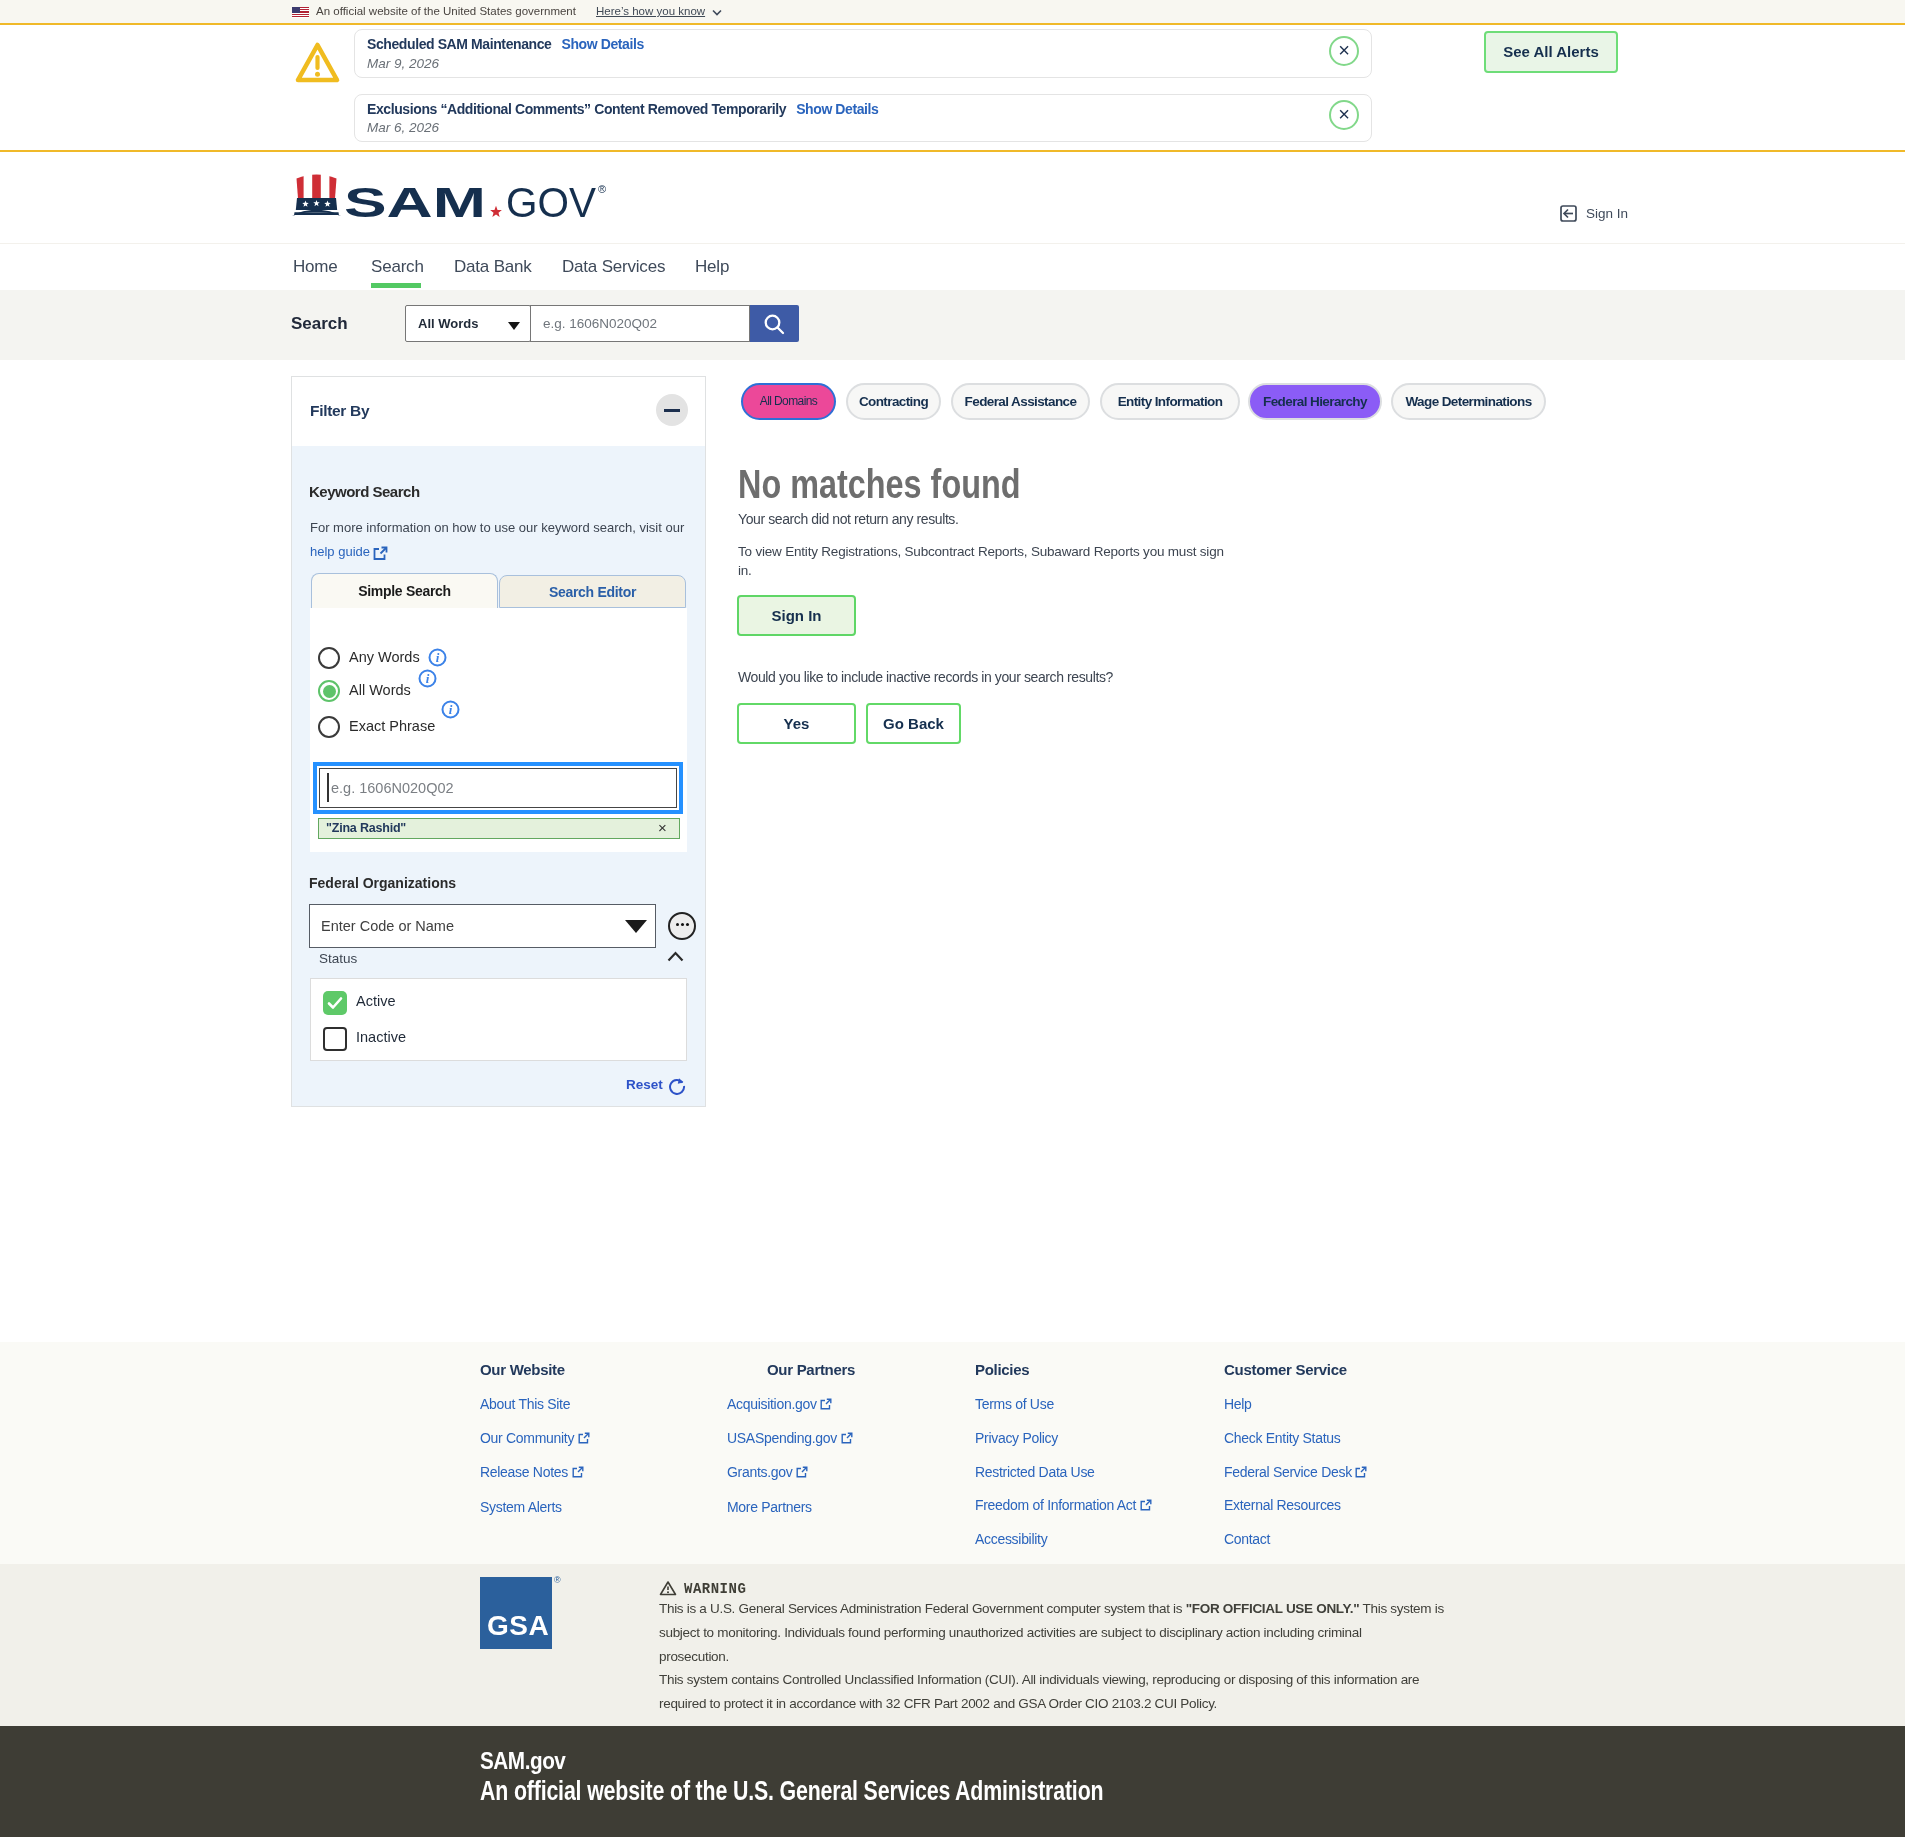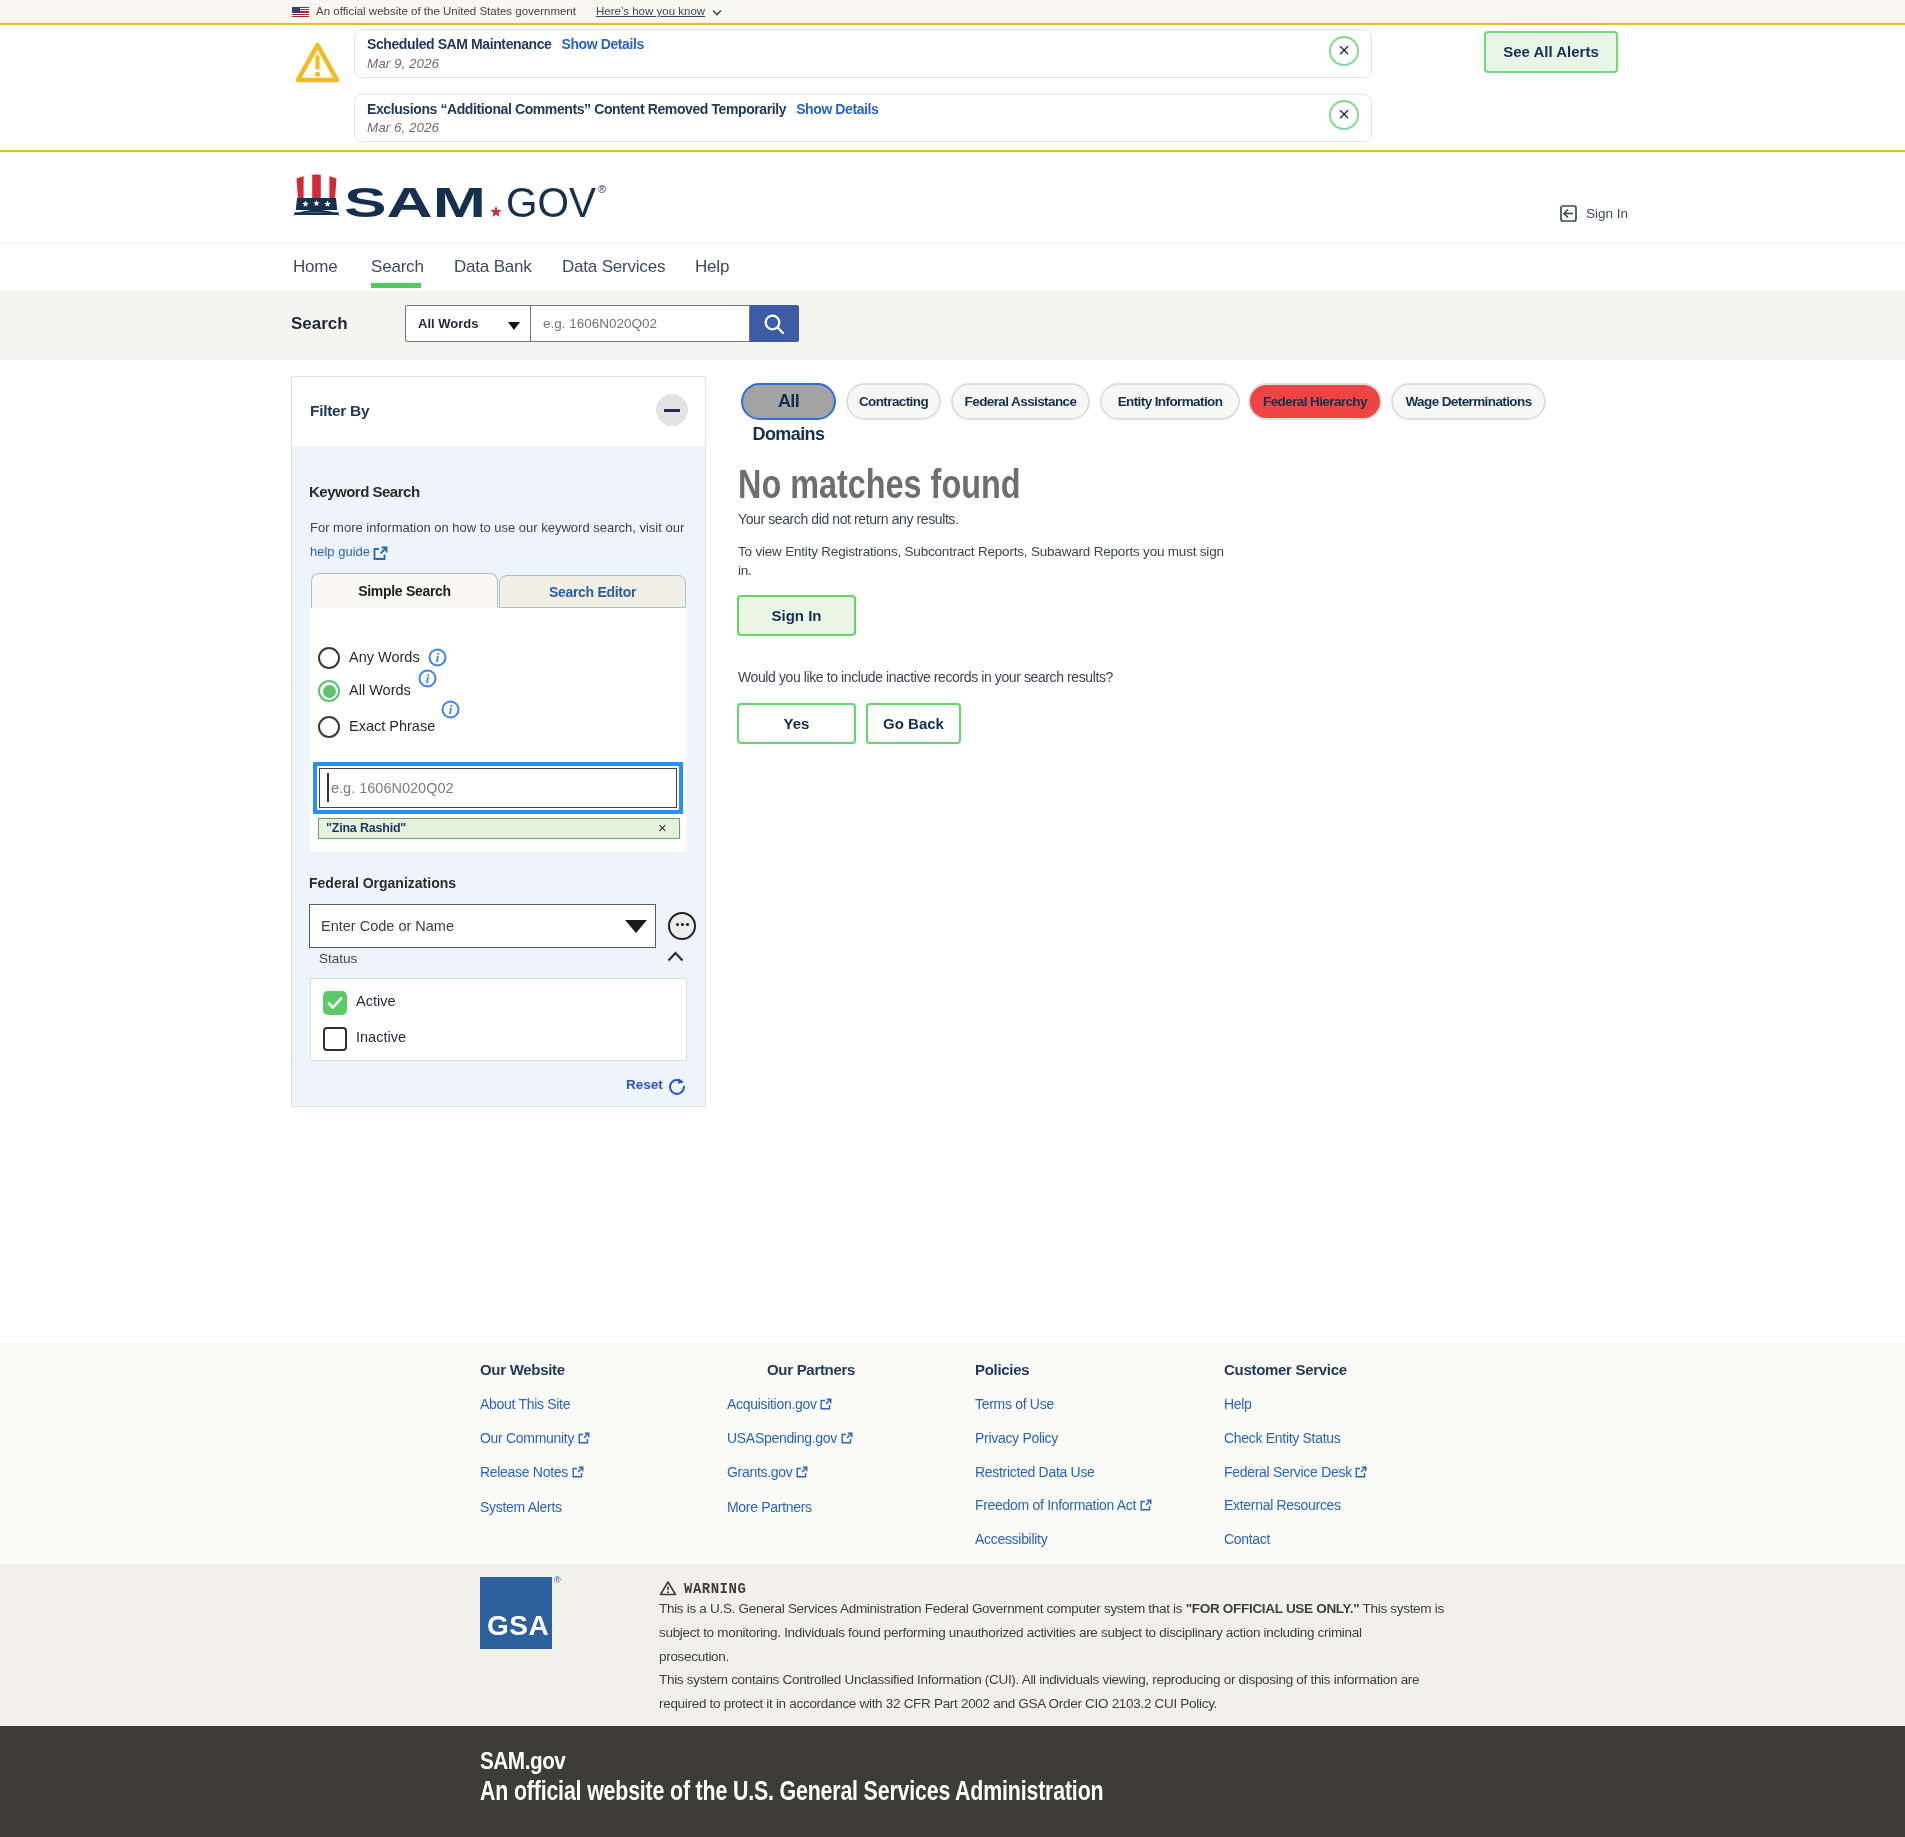--- a/index.html
+++ b/index.html
@@ -154,25 +154,25 @@
     </svg>
 <div class="a" style="left:356px;top:993px;font-size:14.5px;color:#1f2937;">Active</div>
 <div class="a" style="left:323px;top:1027px;width:24px;height:24px;background:#fff;border:2px solid #2f2f2f;border-radius:4px;"></div>
 <div class="a" style="left:356px;top:1029px;font-size:14.5px;color:#1f2937;">Inactive</div>
 <div class="a" style="left:626px;top:1077px;font-size:13.5px;font-weight:bold;color:#2d52c8;">Reset</div>
 <svg class="a" style="left:668px;top:1077px;" width="18" height="18" viewBox="0 0 18 18">
   <path d="M14.5 5.5 A7 7 0 1 0 16 9" fill="none" stroke="#2d52c8" stroke-width="2"></path>
   <path d="M11 1.2 L15.2 5.6 L9.8 6.8 Z" fill="#2d52c8"></path>
 </svg>
 
-<div class="a" style="left:741px;top:383px;width:95px;height:37px;background:#a3a3a3;border:2px solid #2e6fd6;border-radius:19px;text-align:center;line-height:33px;font-size:18px;font-weight:bold;letter-spacing:-0.6px;color:#152f4e;">All Domains</div>
+<div class="a" style="left:741px;top:383px;width:95px;height:37px;background:#ec4899;border:2px solid #2e6fd6;border-radius:19px;text-align:center;line-height:33px;font-size:12px;font-weight:normal;letter-spacing:-0.6px;color:#152f4e;">All Domains</div>
 <div class="a" style="left:846px;top:383px;width:95px;height:37px;background:#f7f7f6;border:2px solid #dcdee0;border-radius:19px;text-align:center;line-height:33px;font-size:13.5px;font-weight:bold;letter-spacing:-0.6px;color:#152f4e;">Contracting</div>
 <div class="a" style="left:951px;top:383px;width:139px;height:37px;background:#f7f7f6;border:2px solid #dcdee0;border-radius:19px;text-align:center;line-height:33px;font-size:13.5px;font-weight:bold;letter-spacing:-0.6px;color:#152f4e;">Federal Assistance</div>
 <div class="a" style="left:1100px;top:383px;width:140px;height:37px;background:#f7f7f6;border:2px solid #dcdee0;border-radius:19px;text-align:center;line-height:33px;font-size:13.5px;font-weight:bold;letter-spacing:-0.6px;color:#152f4e;">Entity Information</div>
-<div class="a" style="left:1248px;top:383px;width:134px;height:37px;background:#ef4444;border:2px solid #dcdee0;border-radius:19px;text-align:center;line-height:33px;font-size:13.5px;font-weight:bold;letter-spacing:-0.6px;color:#152f4e;">Federal Hierarchy</div>
+<div class="a" style="left:1248px;top:383px;width:134px;height:37px;background:#8b5cf6;border:2px solid #dcdee0;border-radius:19px;text-align:center;line-height:33px;font-size:13.5px;font-weight:bold;letter-spacing:-0.6px;color:#152f4e;">Federal Hierarchy</div>
 <div class="a" style="left:1391px;top:383px;width:155px;height:37px;background:#f7f7f6;border:2px solid #dcdee0;border-radius:19px;text-align:center;line-height:33px;font-size:13.5px;font-weight:bold;letter-spacing:-0.6px;color:#152f4e;">Wage Determinations</div>
 
 <div class="a" style="left:738px;top:461px;font-size:41px;font-weight:bold;color:#6e6e6e;transform:scaleX(0.79);transform-origin:0 0;white-space:nowrap;">No matches found</div>
 <div class="a" style="left:738px;top:511px;font-size:14px;letter-spacing:-0.4px;color:#3d4551;">Your search did not return any results.</div>
 <div class="a" style="left:738px;top:542px;font-size:13.5px;letter-spacing:-0.2px;color:#3d4551;line-height:19px;">To view Entity Registrations, Subcontract Reports, Subaward Reports you must sign<br>in.</div>
 <div class="a" style="left:737px;top:595px;width:119px;height:41px;background:#eaf5e3;border:2px solid #5fd666;border-radius:4px;text-align:center;line-height:37px;font-size:15px;font-weight:bold;color:#152f4e;">Sign In</div>
 <div class="a" style="left:738px;top:669px;font-size:14px;letter-spacing:-0.4px;color:#3d4551;">Would you like to include inactive records in your search results?</div>
 <div class="a" style="left:737px;top:703px;width:119px;height:41px;background:#fff;border:2px solid #62d967;border-radius:4px;text-align:center;line-height:37px;font-size:15px;font-weight:bold;color:#152f4e;">Yes</div>
 <div class="a" style="left:866px;top:703px;width:95px;height:41px;background:#fff;border:2px solid #62d967;border-radius:4px;text-align:center;line-height:37px;font-size:15px;font-weight:bold;color:#152f4e;">Go Back</div>
 

